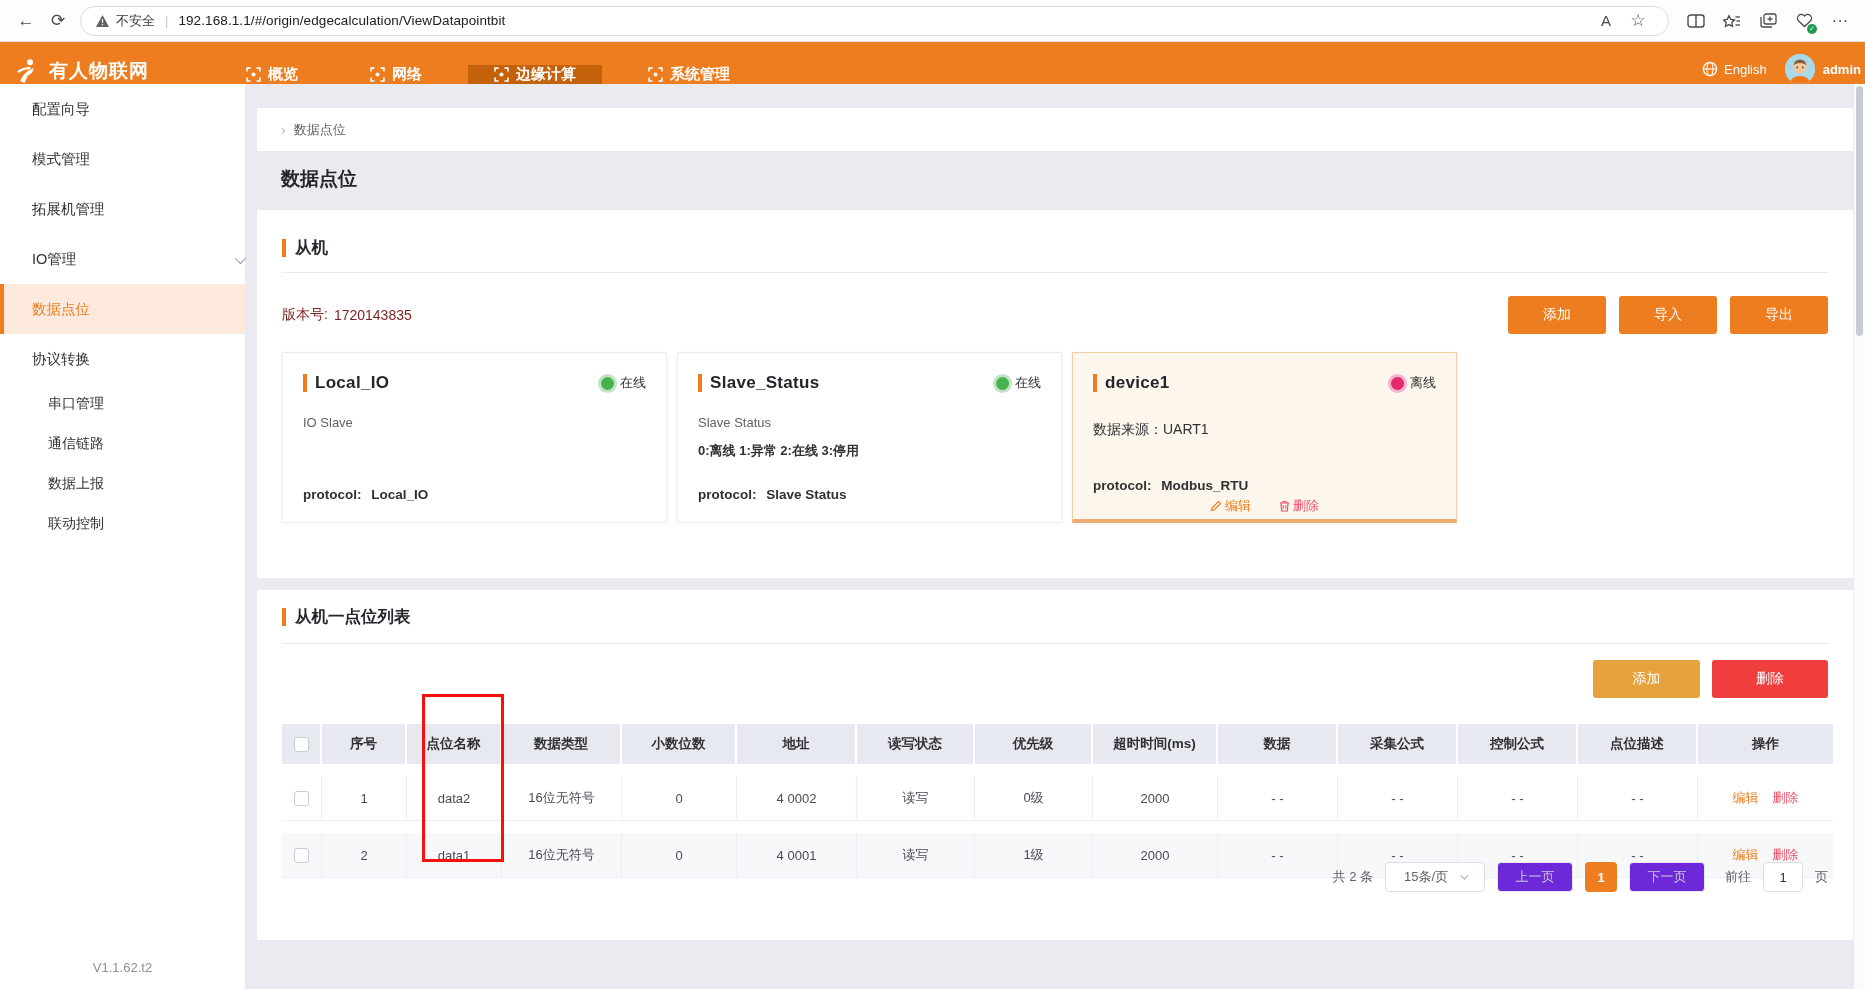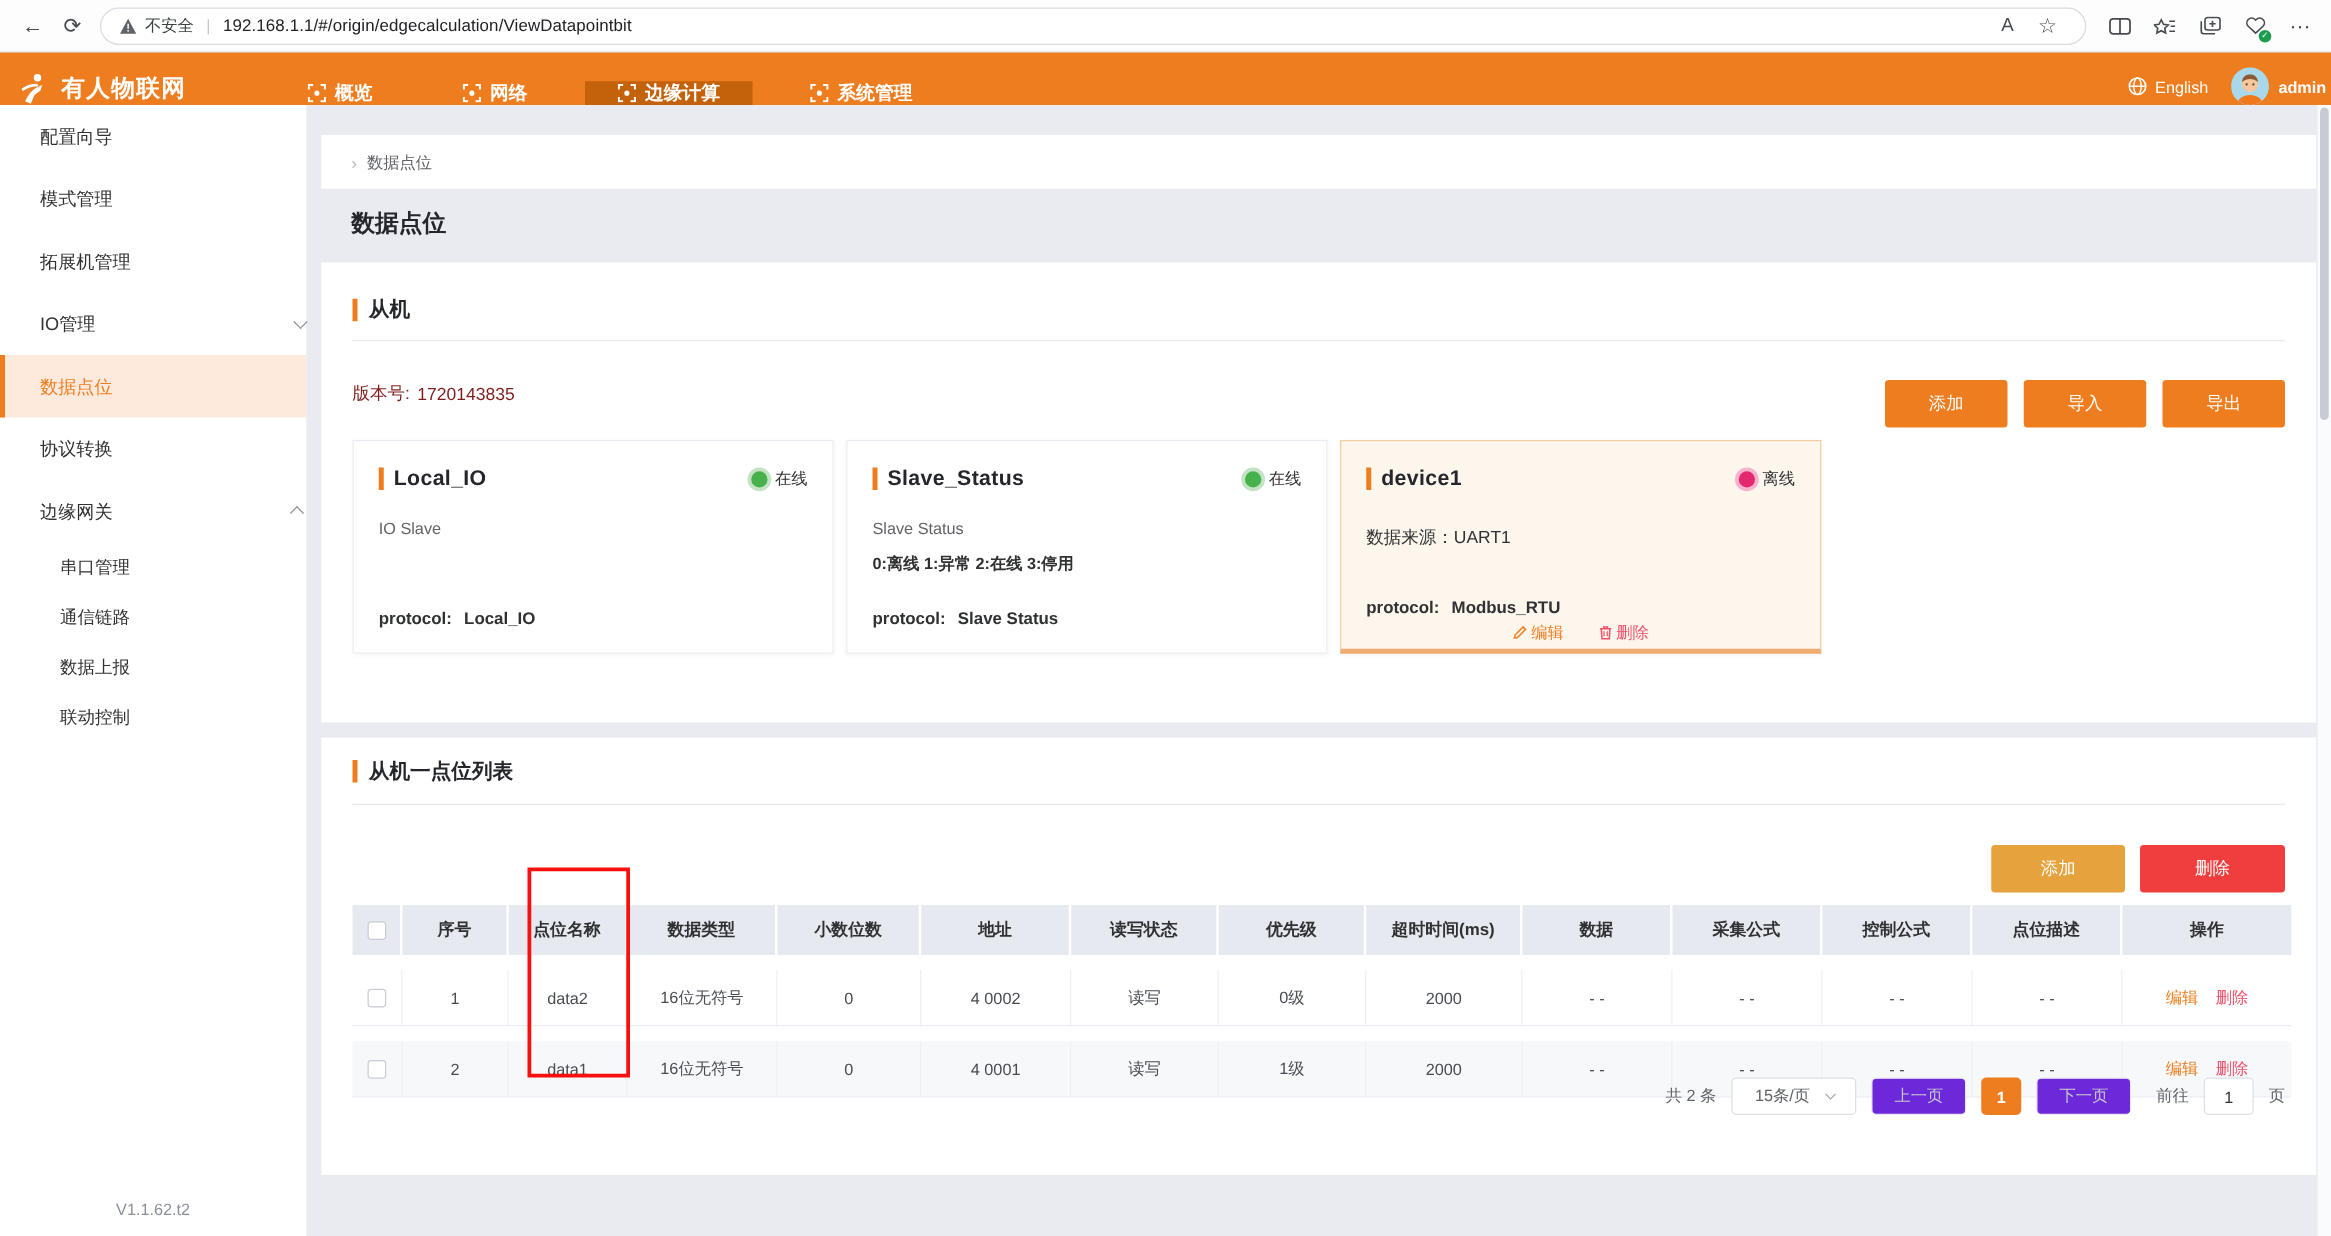--- a/index.html
+++ b/index.html
@@ -63,21 +63,21 @@
 
   .sec-head { position:absolute; left:25px; display:flex; align-items:center; gap:9px; }
   .sec-bar { width:4px; height:18px; background:#ed7d1f; }
   .sec-title { font-size:16.5px; font-weight:bold; color:#24262b; }
   .divider { position:absolute; left:25px; width:1546px; height:1px; background:#e8eaed; }
 
   .ver-row { position:absolute; left:25px; top:86px; width:1546px; height:38px; display:flex; align-items:center; }
   .ver-text { font-size:14px; color:#7f1d1d; }
   .btn-group { margin-left:auto; display:flex; gap:13px; }
   .btn { height:38px; border:none; border-radius:3px; color:#fff; font-size:14px; cursor:pointer;
-         font-family:Liberation Mono, monospace;margin-top:16px; }
+         font-family:Liberation Mono, monospace; }
   .btn-orange { width:98px; background:#ed7d1f; }
   .btn-amber  { width:107px; background:#e6a23c; }
   .btn-red    { width:116px; background:#f03e3e; }
 
   
   .dev-cards { position:absolute; left:25px; top:142px; display:flex; gap:10px; }
   .dev-card { width:385px; height:171px; background:#fff; border:1px solid #ebedf2;
               box-shadow:0 1px 4px rgba(60,64,70,.06); position:relative; padding:20px 20px 0 20px; }
   .dev-card.offline { background:#fdf6ed; border:1px solid #f3cda4; border-bottom:4px solid #f0ad72; }
   .dev-head { display:flex; align-items:center; }
@@ -279,24 +279,20 @@
     <div class="side-item">
       <span>IO管理</span>
       <span class="chev"><span class="chev-css chev-down"></span></span>
     </div>
     <div class="side-item active">
         <span>数据点位</span>
       </div>
     <div class="side-item">
         <span>协议转换</span>
       </div>
-    <div class="side-item">
-      <span>边缘网关</span>
-      <span class="chev"><span class="chev-css chev-up"></span></span>
-    </div>
     <div class="side-item side-sub">
         <span>串口管理</span>
       </div>
     <div class="side-item side-sub">
         <span>通信链路</span>
       </div>
     <div class="side-item side-sub">
         <span>数据上报</span>
       </div>
     <div class="side-item side-sub">

